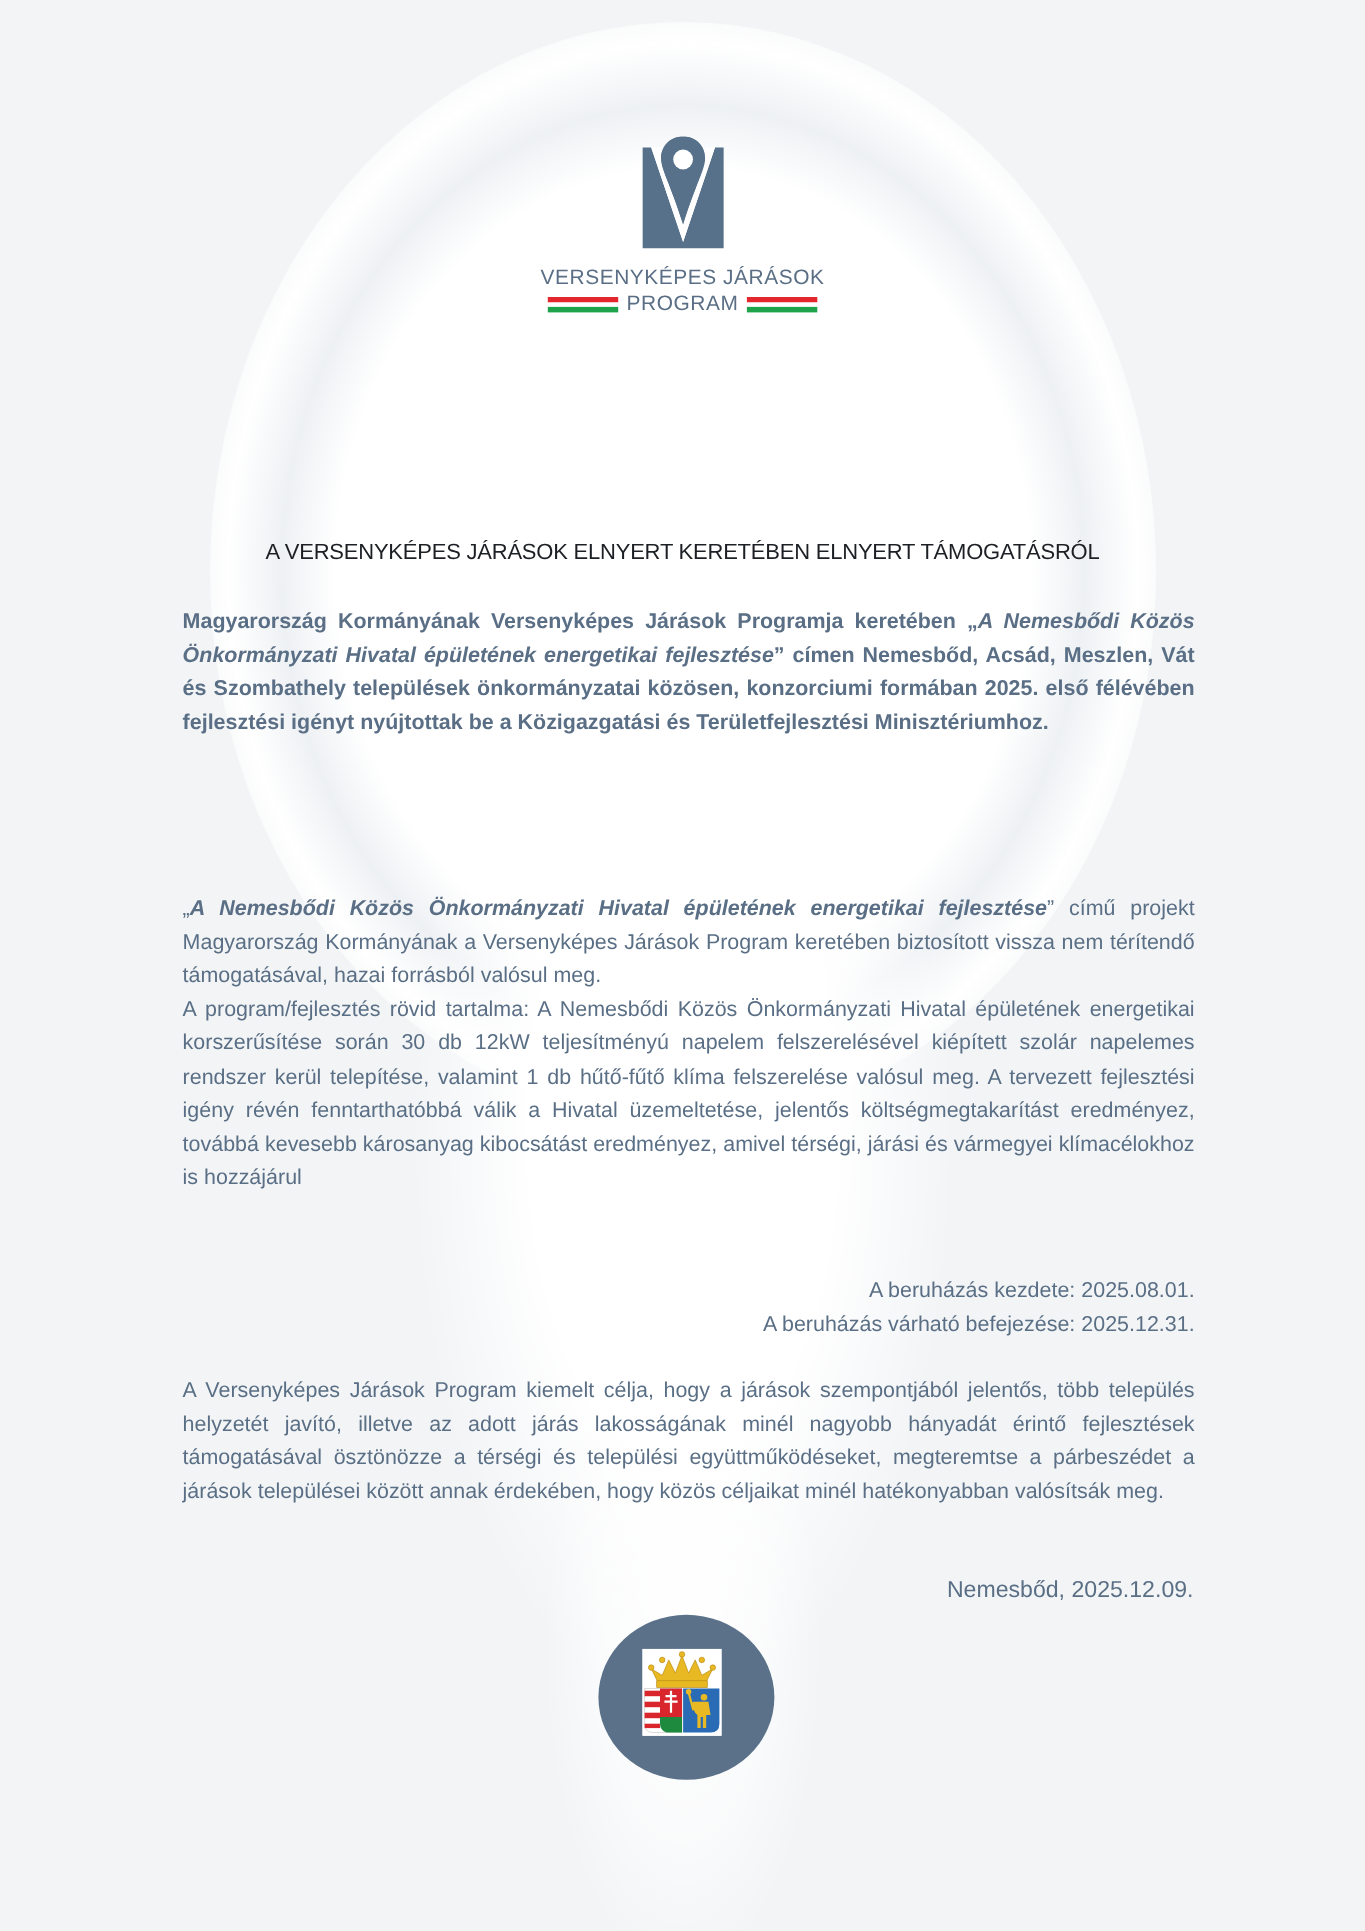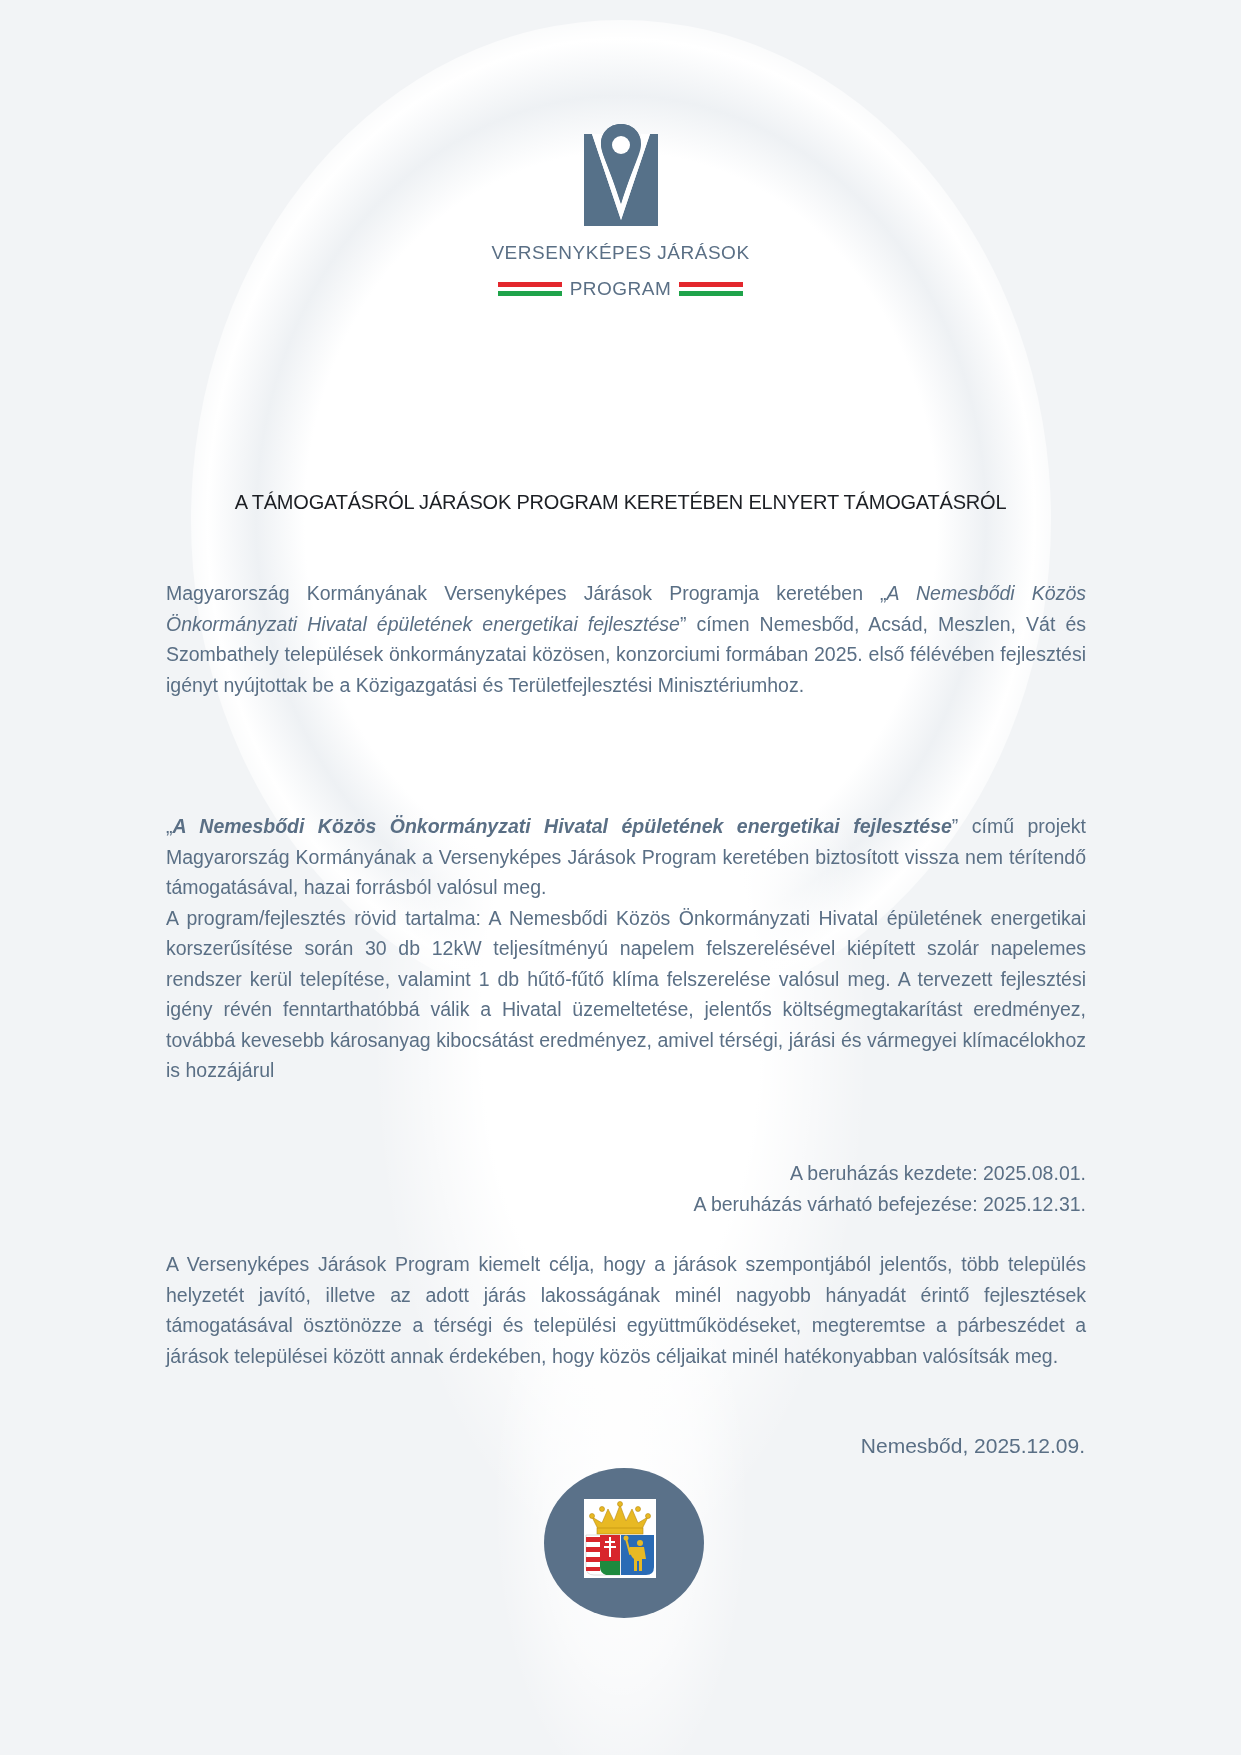--- a/index.html
+++ b/index.html
@@ -26,41 +26,41 @@
     background: radial-gradient(ellipse 50% 70% at 50% 40%, #ffffff 0%, rgba(255,255,255,0.6) 50%, rgba(255,255,255,0) 85%);
   }
   .content { position: absolute; inset: 0; }
 
   .logo { position: absolute; left: 0; right: 0; top: 124px; text-align: center; }
   .logo-mark { display: block; margin: 0 auto; width: 74px; height: 102px; }
   .logo-text {
     margin-top: 16px; color: #5a6f85; font-size: 19px; letter-spacing: 0.5px; line-height: 22px;
     font-family: "Liberation Sans", sans-serif;
   }
-  .logo-row2 { display: flex; justify-content: center; align-items: center; gap: 8px; margin-top: 14px; }
+  .logo-row2 { display: flex; justify-content: center; align-items: center; gap: 8px; margin-top: 2px; }
   .flag-bar { width: 64px; height: 14px; display: flex; flex-direction: column; }
   .flag-bar .r { background: #e3272d; height: 5px; }
   .flag-bar .w { background: #ffffff; height: 4px; }
   .flag-bar .g { background: #1fa34a; height: 5px; }
 
   .title {
     position: absolute; left: 0; right: 0; top: 360px; text-align: center;
     font-family: "Liberation Serif", serif; font-weight: bold; font-size: 50px;
     color: #5a7189; letter-spacing: 23px; padding-left: 23px;
   }
   .subtitle {
     position: absolute; left: 0; right: 0; top: 491px; text-align: center;
     font-size: 20px; color: #1c1f24; letter-spacing: -0.2px;
   }
   .body-text {
     position: absolute; left: 166px; width: 920px;
     color: #5a6f85; font-size: 19.5px; line-height: 30.5px; text-align: justify;
     font-family: "Liberation Sans", sans-serif;
   }
-  .p1 { top: 578px; font-weight: normal; }
+  .p1 { top: 550px; font-weight: bold; }
   .p2 { top: 756px; }
   .p3 { top: 811px; }
   .p4 { top: 1158px; text-align: right; }
   .p5 { top: 1249px; }
   .p-line { display: block; }
   em { font-style: italic; }
   .bi { font-weight: bold; font-style: italic; }
   .place-date {
     position: absolute; right: 156px; top: 1434px; font-size: 21px; color: #5a6f85;
   }
@@ -100,21 +100,21 @@
         </div>
       <div class="logo-text" style="margin-top:0">PROGRAM</div>
       <div class="flag-bar">
           <div class="r"></div>
           <div class="w"></div>
           <div class="g"></div>
         </div>
     </div>
   </div>
 
-  <div class="subtitle">A TÁMOGATÁSRÓL JÁRÁSOK PROGRAM KERETÉBEN ELNYERT TÁMOGATÁSRÓL</div>
+  <div class="subtitle">A VERSENYKÉPES JÁRÁSOK ELNYERT KERETÉBEN ELNYERT TÁMOGATÁSRÓL</div>
 
   <div class="body-text p1">
     <span>Magyarország Kormányának Versenyképes Járások Programja keretében „</span><em>A Nemesbődi Közös Önkormányzati Hivatal épületének energetikai fejlesztése</em><span>” címen Nemesbőd, Acsád, Meszlen, Vát és Szombathely települések önkormányzatai közösen, konzorciumi formában 2025. első félévében fejlesztési igényt nyújtottak be a Közigazgatási és Területfejlesztési Minisztériumhoz.</span>
   </div>
 
 
   <div class="body-text p3">
     <span>„</span><span class="bi">A Nemesbődi Közös Önkormányzati Hivatal épületének energetikai fejlesztése</span><span>” című projekt Magyarország Kormányának a Versenyképes Járások Program keretében biztosított vissza nem térítendő támogatásával, hazai forrásból valósul meg.</span>
     <span class="p-line">A program/fejlesztés rövid tartalma: A Nemesbődi Közös Önkormányzati Hivatal épületének energetikai korszerűsítése során 30 db 12kW teljesítményú napelem felszerelésével kiépített szolár napelemes rendszer kerül telepítése, valamint 1 db hűtő-fűtő klíma felszerelése valósul meg.  A tervezett fejlesztési igény révén fenntarthatóbbá válik a Hivatal üzemeltetése, jelentős költségmegtakarítást eredményez, továbbá kevesebb károsanyag kibocsátást eredményez, amivel térségi, járási és vármegyei klímacélokhoz is hozzájárul</span>
   </div>

